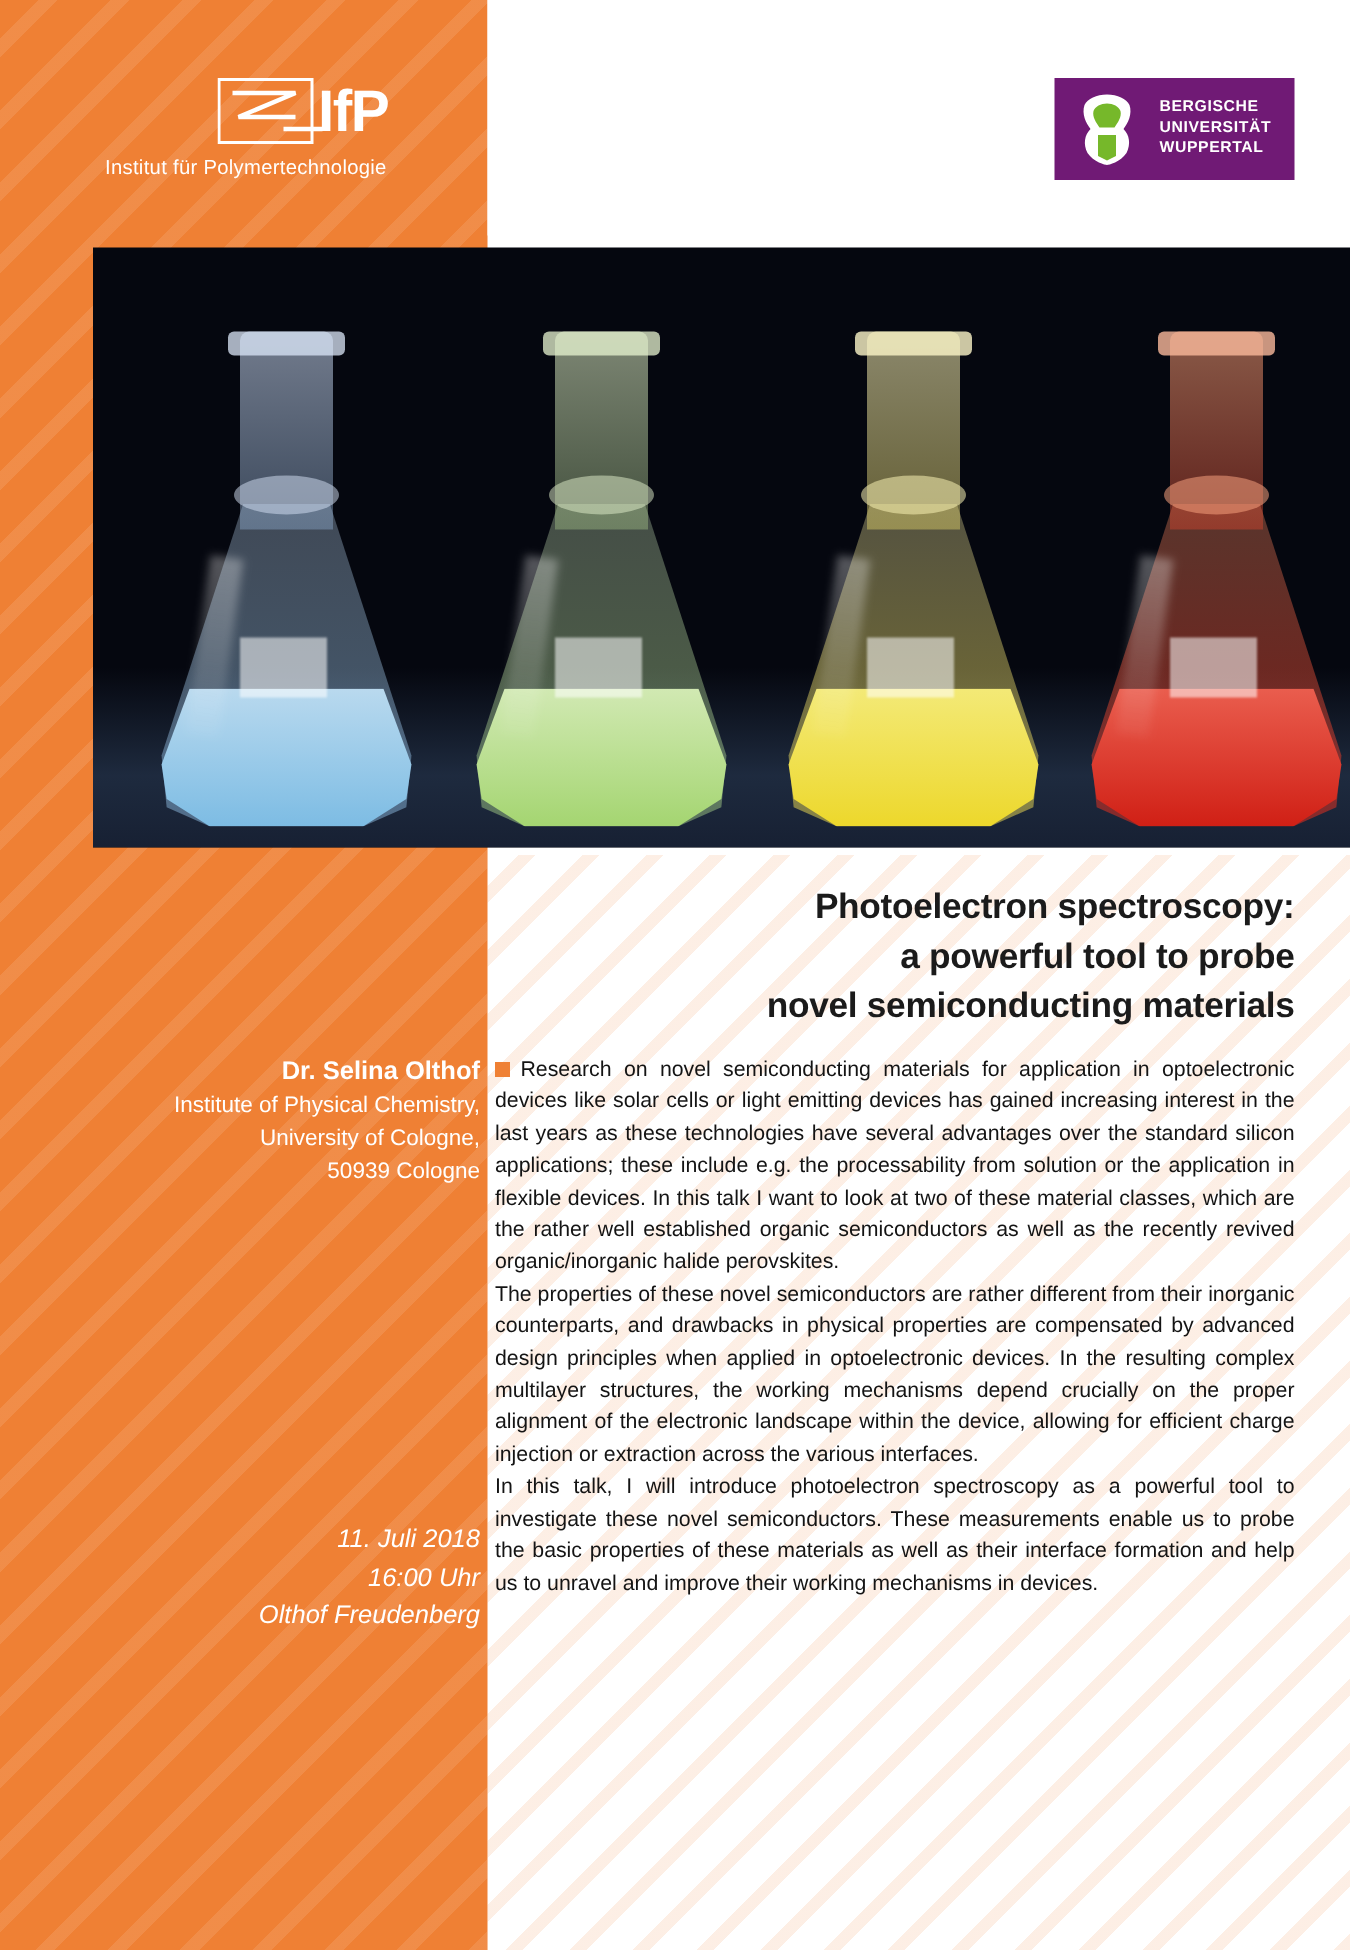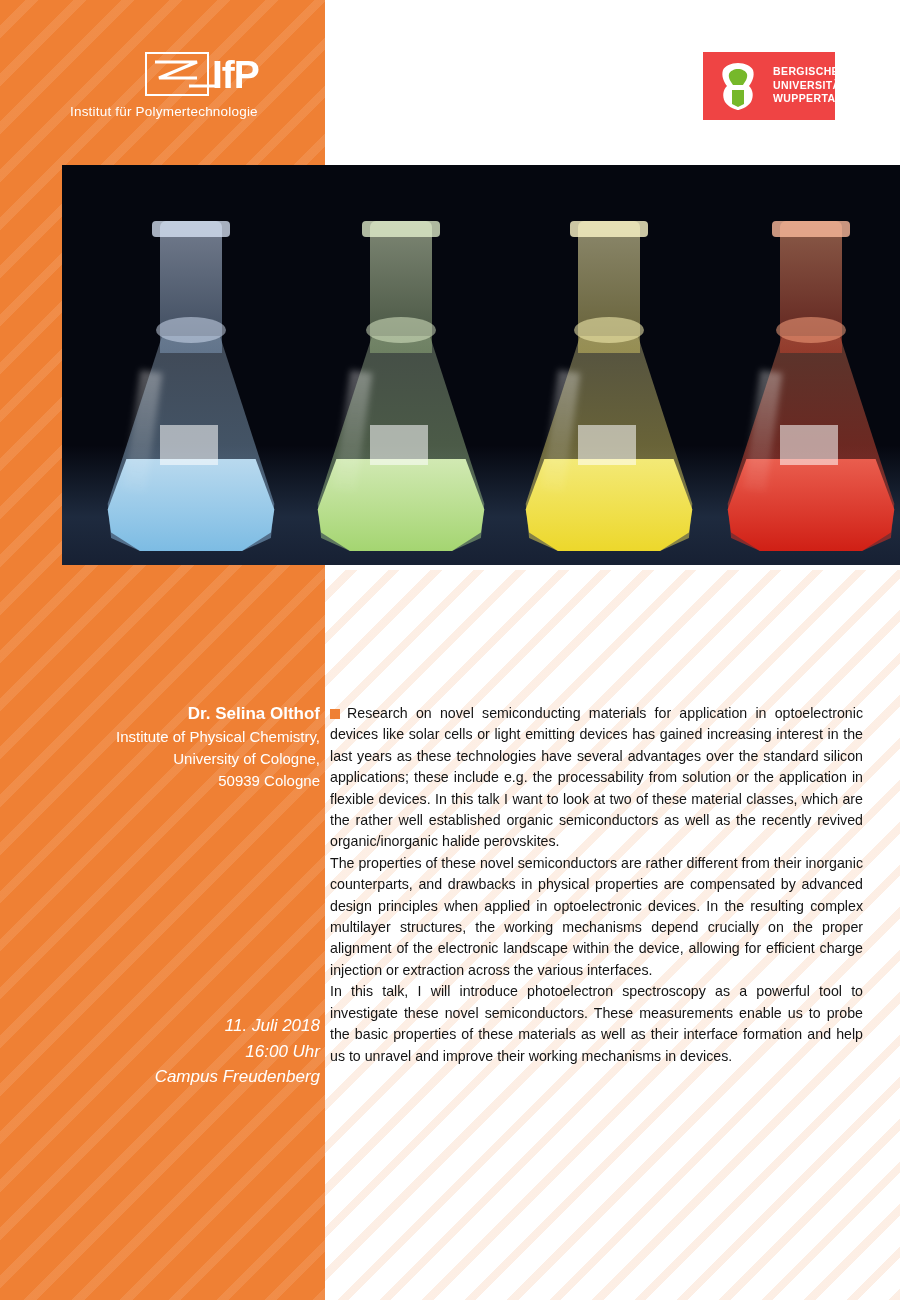--- a/index.html
+++ b/index.html
@@ -103,23 +103,23 @@
     color: #ffffff;
     letter-spacing: 0.2px;
     white-space: nowrap;
   }
 
   
   .buw-logo {
     position: absolute;
     left: 703px;
     top: 52px;
-    width: 132px;
+    width: 160px;
     height: 68px;
-    background: #ef4444;
+    background: #701a75;
   }
   .buw-crest {
     position: absolute;
     left: 10px;
     top: 8px;
     width: 50px;
     height: 52px;
   }
   .buw-text {
     position: absolute;
@@ -374,32 +374,37 @@
       <div class="body" style="background:linear-gradient(to bottom, rgba(245,140,100,0.35), rgba(225,45,30,0.55));"></div>
       <div class="liquid" style="background:linear-gradient(to bottom,#f06050,#d41f14);"></div>
       <div class="neck" style="background:linear-gradient(to bottom, rgba(248,160,120,0.55), rgba(230,70,45,0.4));"></div>
       <div class="lip" style="background:rgba(250,185,155,0.8);"></div>
       <div class="ring" style="background:rgba(246,160,125,0.55);"></div>
       <div class="label"></div>
       <div class="sheen"></div>
     </div>
   </div>
 
+  <div class="title">
+    <div>Photoelectron spectroscopy:</div>
+    <div>a powerful tool to probe</div>
+    <div>novel semiconducting materials</div>
+  </div>
 
   <div class="speaker">
     <span class="name">Dr. Selina Olthof</span>
     <span class="aff">Institute of Physical Chemistry,</span>
     <span class="aff">University of Cologne,</span>
     <span class="aff">50939 Cologne</span>
   </div>
 
   <div class="event">
     <span>11. Juli 2018</span>
     <span>16:00 Uhr</span>
-    <span>Campus Freudenberg</span>
+    <span>Olthof Freudenberg</span>
   </div>
 
 
   <div class="abstract">
     <p>
       <span class="bullet"></span><span>Research on novel semiconducting materials for application in optoelectronic devices like solar cells or light emitting devices has gained increasing interest in the last years as these technologies have several advantages over the standard silicon applications; these include e.g. the processability from solution or the application in flexible devices. In this talk I want to look at two of these material classes, which are the rather well established organic semiconductors as well as the recently revived organic/inorganic halide perovskites.</span>
     </p>
     <p>The properties of these novel semiconductors are rather different from their inorganic counterparts, and drawbacks in physical properties are compensated by advanced design principles when applied in optoelectronic devices. In the resulting complex multilayer structures, the working mechanisms depend crucially on the proper alignment of the electronic landscape within the device, allowing for efficient charge injection or extraction across the various interfaces.</p>
     <p>In this talk, I will introduce photoelectron spectroscopy as a powerful tool to investigate these novel semiconductors. These measurements enable us to probe the basic properties of these materials as well as their interface formation and help us to unravel and improve their working mechanisms in devices.</p>
   </div>

